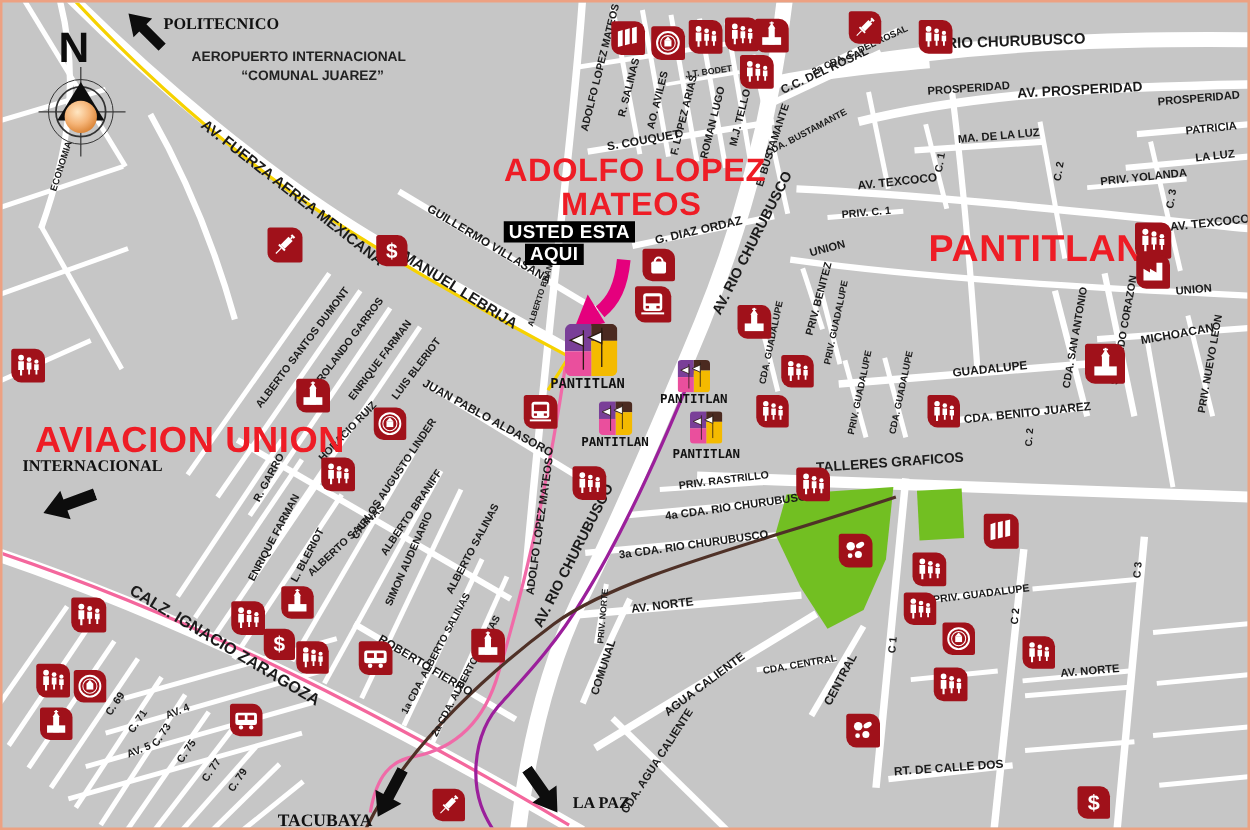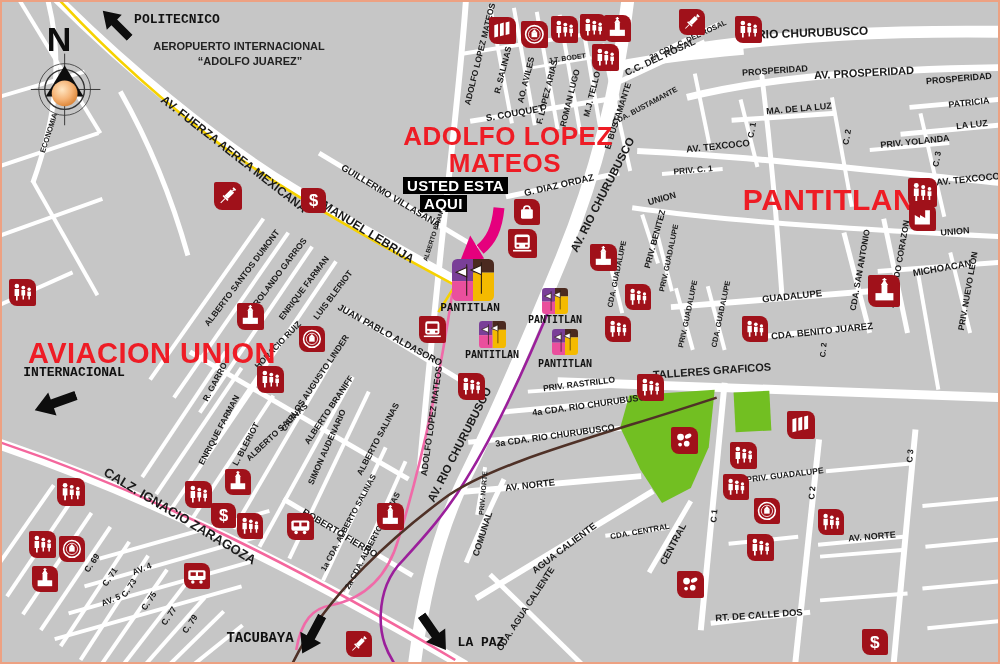--- a/index.html
+++ b/index.html
@@ -9,21 +9,21 @@
   .slabel{position:absolute;transform:translate(-50%,-50%) rotate(var(--r,0deg));
           font-weight:bold;color:#1b1b1b;white-space:nowrap;line-height:1;z-index:6}
   .title{position:absolute;transform:translate(-50%,-50%);color:#ee1c25;font-weight:bold;
          white-space:nowrap;z-index:7;letter-spacing:.5px;line-height:1}
   .poi{position:absolute;background:#a0111a;border-radius:2px 8px 2px 8px;z-index:8}
   .poi svg{position:absolute;inset:8%;width:84%;height:84%;fill:#fff}
   .station{position:absolute;z-index:9}
   .station svg{display:block;width:100%;height:100%}
   .stlabel{position:absolute;transform:translate(-50%,-50%);font-family:"DejaVu Sans Mono",monospace;
            font-weight:bold;color:#111;white-space:nowrap;z-index:9;line-height:1}
-  .dest{position:absolute;transform:translate(-50%,-50%);font-family:Liberation Mono, monospace;
+  .dest{position:absolute;transform:translate(-50%,-50%);font-family:Liberation Serif, serif;
         font-weight:bold;color:#111;white-space:nowrap;z-index:10;line-height:1}
   .dest-arrow{position:absolute;transform:translate(-50%,-50%) rotate(var(--r,0deg));z-index:10}
   .dest-arrow svg{display:block;width:100%;height:100%;fill:#0d0d0d}
   .yah{position:absolute;background:#000000;color:#fff;font-weight:bold;font-size:15px;
        line-height:17px;padding:0 4px;white-space:nowrap;z-index:11;letter-spacing:.3px}
   .air{position:absolute;transform:translate(-50%,-50%);font-weight:bold;color:#222;
        font-size:11px;white-space:nowrap;z-index:6}
   #compassN{position:absolute;left:57px;top:37px;transform:translate(-50%,-50%);
             font-weight:bold;font-size:34px;color:#0d0d0d;z-index:6}
 </style>
@@ -261,21 +261,21 @@
       <circle cx="62" cy="88" r="20" fill="none" stroke="#333" stroke-width="1.4"></circle>
       <polygon points="62,64 43,95 81,95" fill="#0d0d0d"></polygon>
       <circle cx="62" cy="92" r="13" fill="url(#ballg)"></circle>
       <circle cx="62" cy="88" r="26" fill="none" stroke="#333" stroke-width="0.8"></circle>
     </g>
   </svg>
 
   <div id="compassN">N</div>
 
   <div class="air" style="left:237px;top:44px">AEROPUERTO INTERNACIONAL</div>
-  <div class="air" style="left:248px;top:59px">“ADOLFO JUAREZ”</div>
+  <div class="air" style="left:248px;top:59px">“COMUNAL JUAREZ”</div>
 
   <div class="yah" style="left:401px;top:175px">USTED ESTA</div>
   <div class="yah" style="left:418px;top:193px">AQUI</div>
 
 <div class="slabel" style="left: 232px; top: 152px; font-size: 12px; --r: 38deg;">AV. FUERZA AEREA MEXICANA</div>
     <div class="slabel" style="left: 366px; top: 230px; font-size: 12px; --r: 32deg;">MANUEL LEBRIJA</div>
     <div class="slabel" style="left: 178px; top: 514px; font-size: 13px; --r: 31deg;">CALZ. IGNACIO ZARAGOZA</div>
     <div class="slabel" style="left: 800px; top: 31px; font-size: 12px; --r: -2deg;">AV. RIO CHURUBUSCO</div>
     <div class="slabel" style="left: 601px; top: 193px; font-size: 11.5px; --r: -63deg;">AV. RIO CHURUBUSCO</div>
     <div class="slabel" style="left: 458px; top: 443px; font-size: 11.5px; --r: -63deg;">AV. RIO CHURUBUSCO</div>
@@ -374,21 +374,21 @@
       <svg viewBox="0 0 48 32" xmlns="http://www.w3.org/2000/svg" xmlns:xlink="http://www.w3.org/1999/xlink">
         <use href="#i-arrow" xlink:href="#i-arrow"></use>
       </svg>
     </div>
     <div class="dest" style="left: 72px; top: 370px; font-size: 13px;">INTERNACIONAL</div>
     <div class="dest-arrow" style="left: 53px; top: 401px; width: 46px; height: 30px; --r: 160deg;">
       <svg viewBox="0 0 48 32" xmlns="http://www.w3.org/2000/svg" xmlns:xlink="http://www.w3.org/1999/xlink">
         <use href="#i-arrow" xlink:href="#i-arrow"></use>
       </svg>
     </div>
-    <div class="dest" style="left: 258px; top: 636px; font-size: 14px; text-align: right;">TACUBAYA</div>
+    <div class="dest" style="left: 258px; top: 656px; font-size: 14px; text-align: right;">TACUBAYA</div>
     <div class="dest-arrow" style="left: 310px; top: 633px; width: 44px; height: 29px; --r: 118deg;">
       <svg viewBox="0 0 48 32" xmlns="http://www.w3.org/2000/svg" xmlns:xlink="http://www.w3.org/1999/xlink">
         <use href="#i-arrow" xlink:href="#i-arrow"></use>
       </svg>
     </div>
     <div class="dest" style="left: 479px; top: 640px; font-size: 13px;">LA PAZ</div>
     <div class="dest-arrow" style="left: 432px; top: 631px; width: 44px; height: 29px; --r: 55deg;">
       <svg viewBox="0 0 48 32" xmlns="http://www.w3.org/2000/svg" xmlns:xlink="http://www.w3.org/1999/xlink">
         <use href="#i-arrow" xlink:href="#i-arrow"></use>
       </svg>

